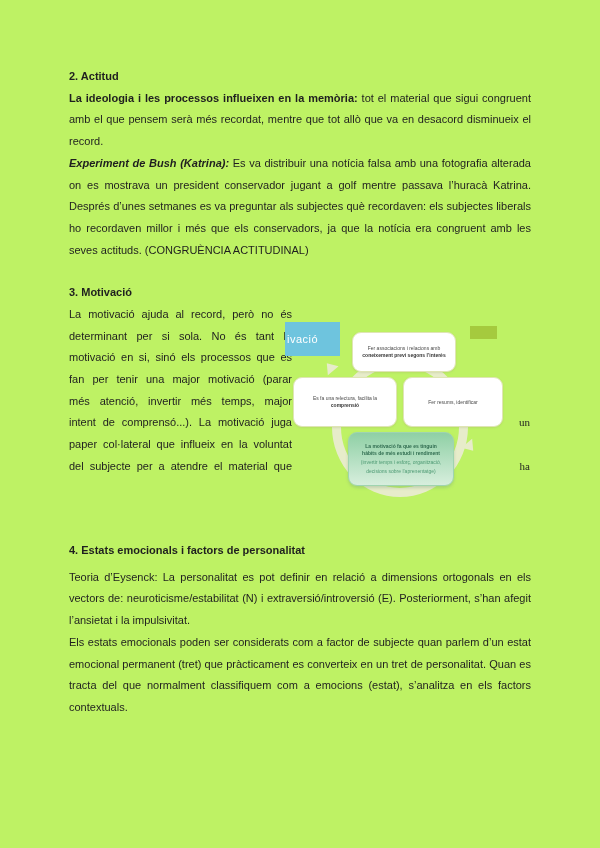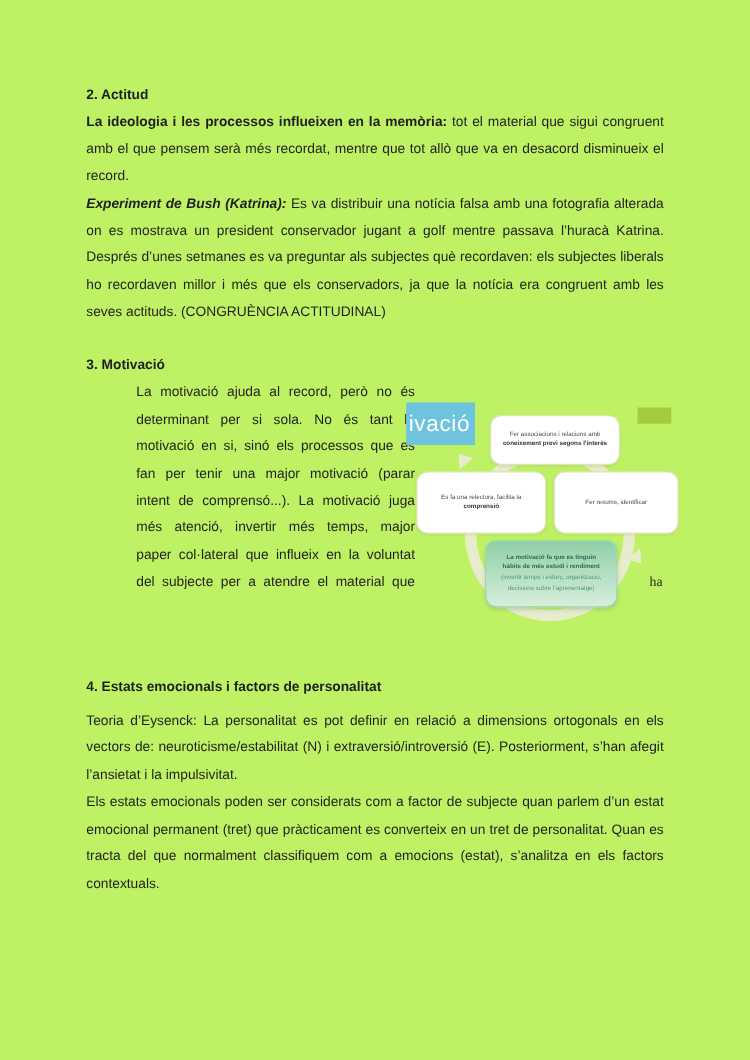--- a/index.html
+++ b/index.html
@@ -18,40 +18,40 @@
   }
   .para { text-align: justify; }
   .bold { font-weight: bold; }
   .bolditalic { font-weight: bold; font-style: italic; }
   h2.heading { font-size: 11px; font-weight: bold; line-height: 21.7px; text-align: left; }
   .gap-before-3 { margin-top: 21px; }
   .gap-before-4 { margin-top: 38px; }
   .gap-eysenck { margin-top: 5px; }
 
   
-  .motivacio-wrap { position: relative; height: 198px; margin-left: 40px; }
+  .motivacio-wrap { position: relative; height: 198px; }
   .mot-left { width: 223px; }
   .mot-line { text-align: justify; text-align-last: justify; height: 21.7px; white-space: nowrap; }
   .mot-line.last { text-align-last: left; }
   .stray-word { position: absolute; right: 1px; width: 30px; text-align: right; font-family: Liberation Serif, serif; }
   .stray-un { top: 108px; }
   .stray-ha { top: 152px; }
 
   
   .diagram {
     position: absolute;
     left: 216px;
     top: 10px;
     width: 250px;
     height: 185px;
   }
   .diag-title {
     position: absolute; left: 0; top: 8px; width: 55px; height: 34px;
     background: #6ec4de; color: #ffffff;
-    font-size: 18px; line-height: 34px; letter-spacing: 0.5px;
+    font-size: 11px; line-height: 34px; letter-spacing: 0.5px;
     padding-left: 2px; overflow: hidden;
   }
   .diag-accent {
     position: absolute; left: 185px; top: 12px; width: 27px; height: 13px;
     background: #a5ca3e;
   }
   .diag-ring {
     position: absolute; left: 47px; top: 43px; width: 136px; height: 140px;
     border: 9px solid #e7ecca; border-radius: 50%;
   }
@@ -91,22 +91,22 @@
   <p class="para"><span class="bold">La ideologia i les processos influeixen en la memòria:</span><span> tot el material que sigui congruent amb el que pensem serà més recordat, mentre que tot allò que va en desacord disminueix el record.</span></p>
   <p class="para"><span class="bolditalic">Experiment de Bush (Katrina):</span><span> Es va distribuir una notícia falsa amb una fotografia alterada on es mostrava un president conservador jugant a golf mentre passava l’huracà Katrina. Després d’unes setmanes es va preguntar als subjectes què recordaven: els subjectes liberals ho recordaven millor i més que els conservadors, ja que la notícia era congruent amb les seves actituds. (CONGRUÈNCIA ACTITUDINAL)</span></p>
 
   <h2 class="heading gap-before-3">3. Motivació</h2>
   <div class="motivacio-wrap">
     <div class="mot-left">
       <div class="mot-line">La motivació ajuda al record, però no és</div>
       <div class="mot-line">determinant per si sola. No és tant la</div>
       <div class="mot-line">motivació en si, sinó els processos que es</div>
       <div class="mot-line">fan per tenir una major motivació (parar</div>
+      <div class="mot-line">més atenció, invertir més temps, major</div>
       <div class="mot-line">intent de comprensó...). La motivació juga</div>
-      <div class="mot-line">més atenció, invertir més temps, major</div>
       <div class="mot-line">paper col·lateral que influeix en la voluntat</div>
       <div class="mot-line">del subjecte per a atendre el material que</div>
     </div>
 
     <span class="stray-word stray-un">un</span>
     <span class="stray-word stray-ha">ha</span>
 
     <div class="diagram">
       <div class="diag-title">ivació</div>
       <div class="diag-accent"></div>

